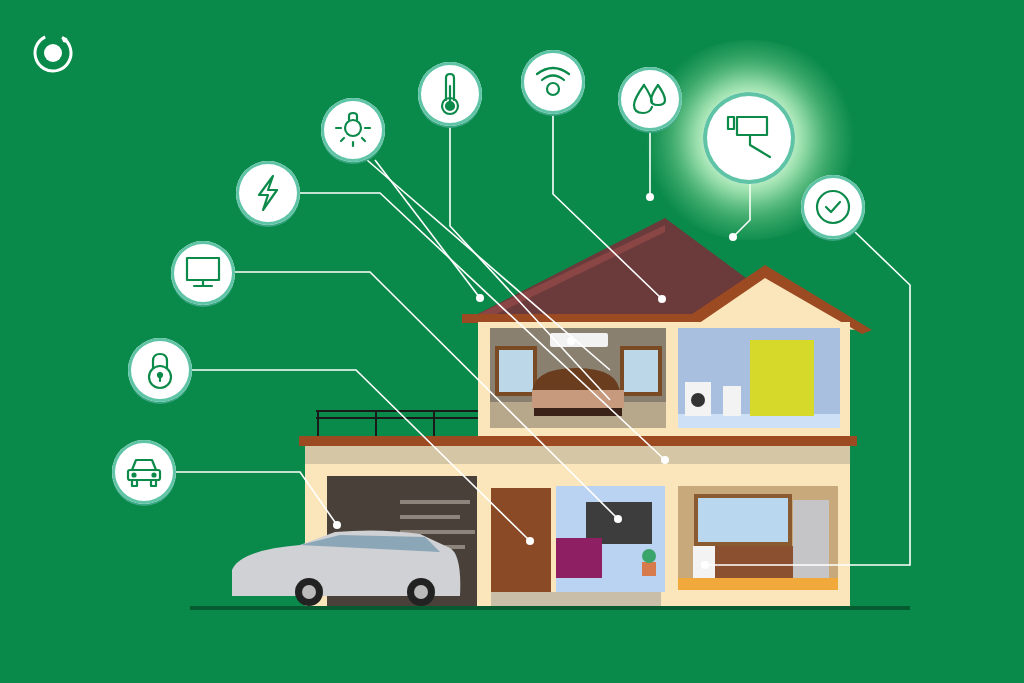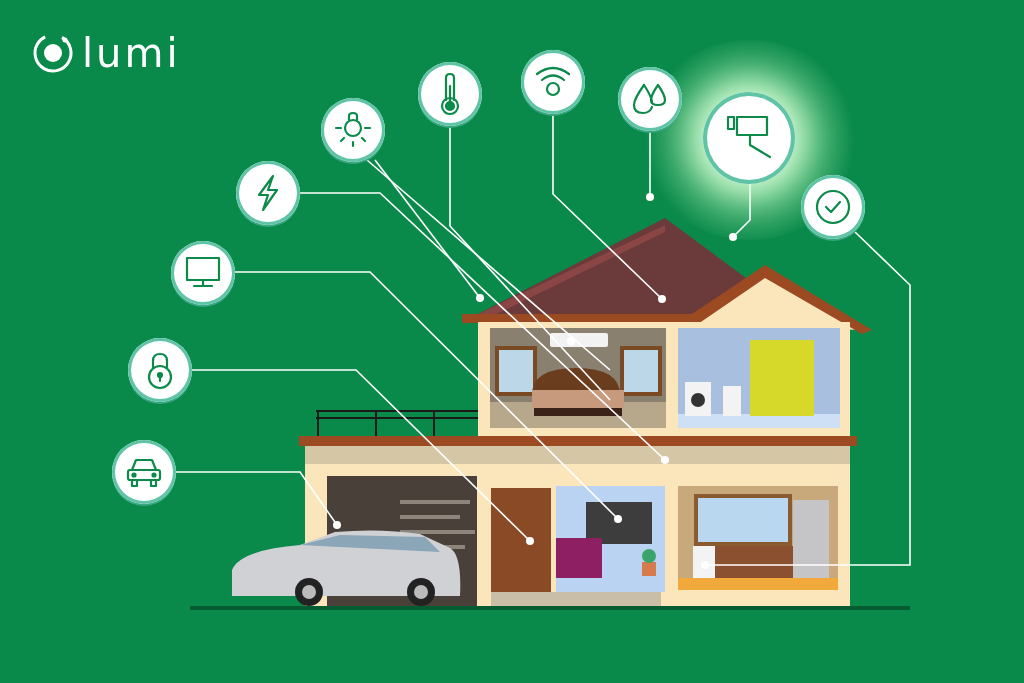--- a/index.html
+++ b/index.html
@@ -123,21 +123,20 @@
         <circle cx="571" cy="341" r="4"></circle>
     </g>
   </svg>
 
   <div class="logo">
     <svg width="42" height="42" viewBox="0 0 42 42">
       <circle cx="21" cy="21" r="18" stroke="#fff" stroke-width="3" fill="none" stroke-dasharray="95 20" transform="rotate(-60 21 21)"></circle>
       <circle cx="21" cy="21" r="9" fill="#fff"></circle>
       <circle cx="33" cy="8" r="2.5" fill="#fff"></circle>
     </svg>
-    <span class="logo-text">lumi</span>
   </div>
 
   <div class="icon-circle" style="left:112px;top:440px;width:64px;height:64px;">
     <svg width="40" height="36" viewBox="0 0 40 36">
       <path d="M8,16 L12,6 L28,6 L32,16"></path>
         <rect x="4" y="16" width="32" height="10" rx="2"></rect>
       <rect x="8" y="26" width="5" height="6"></rect>
         <rect x="27" y="26" width="5" height="6"></rect>
       <circle cx="10" cy="21" r="1.5" fill="#0b8a4a"></circle>
         <circle cx="30" cy="21" r="1.5" fill="#0b8a4a"></circle>

